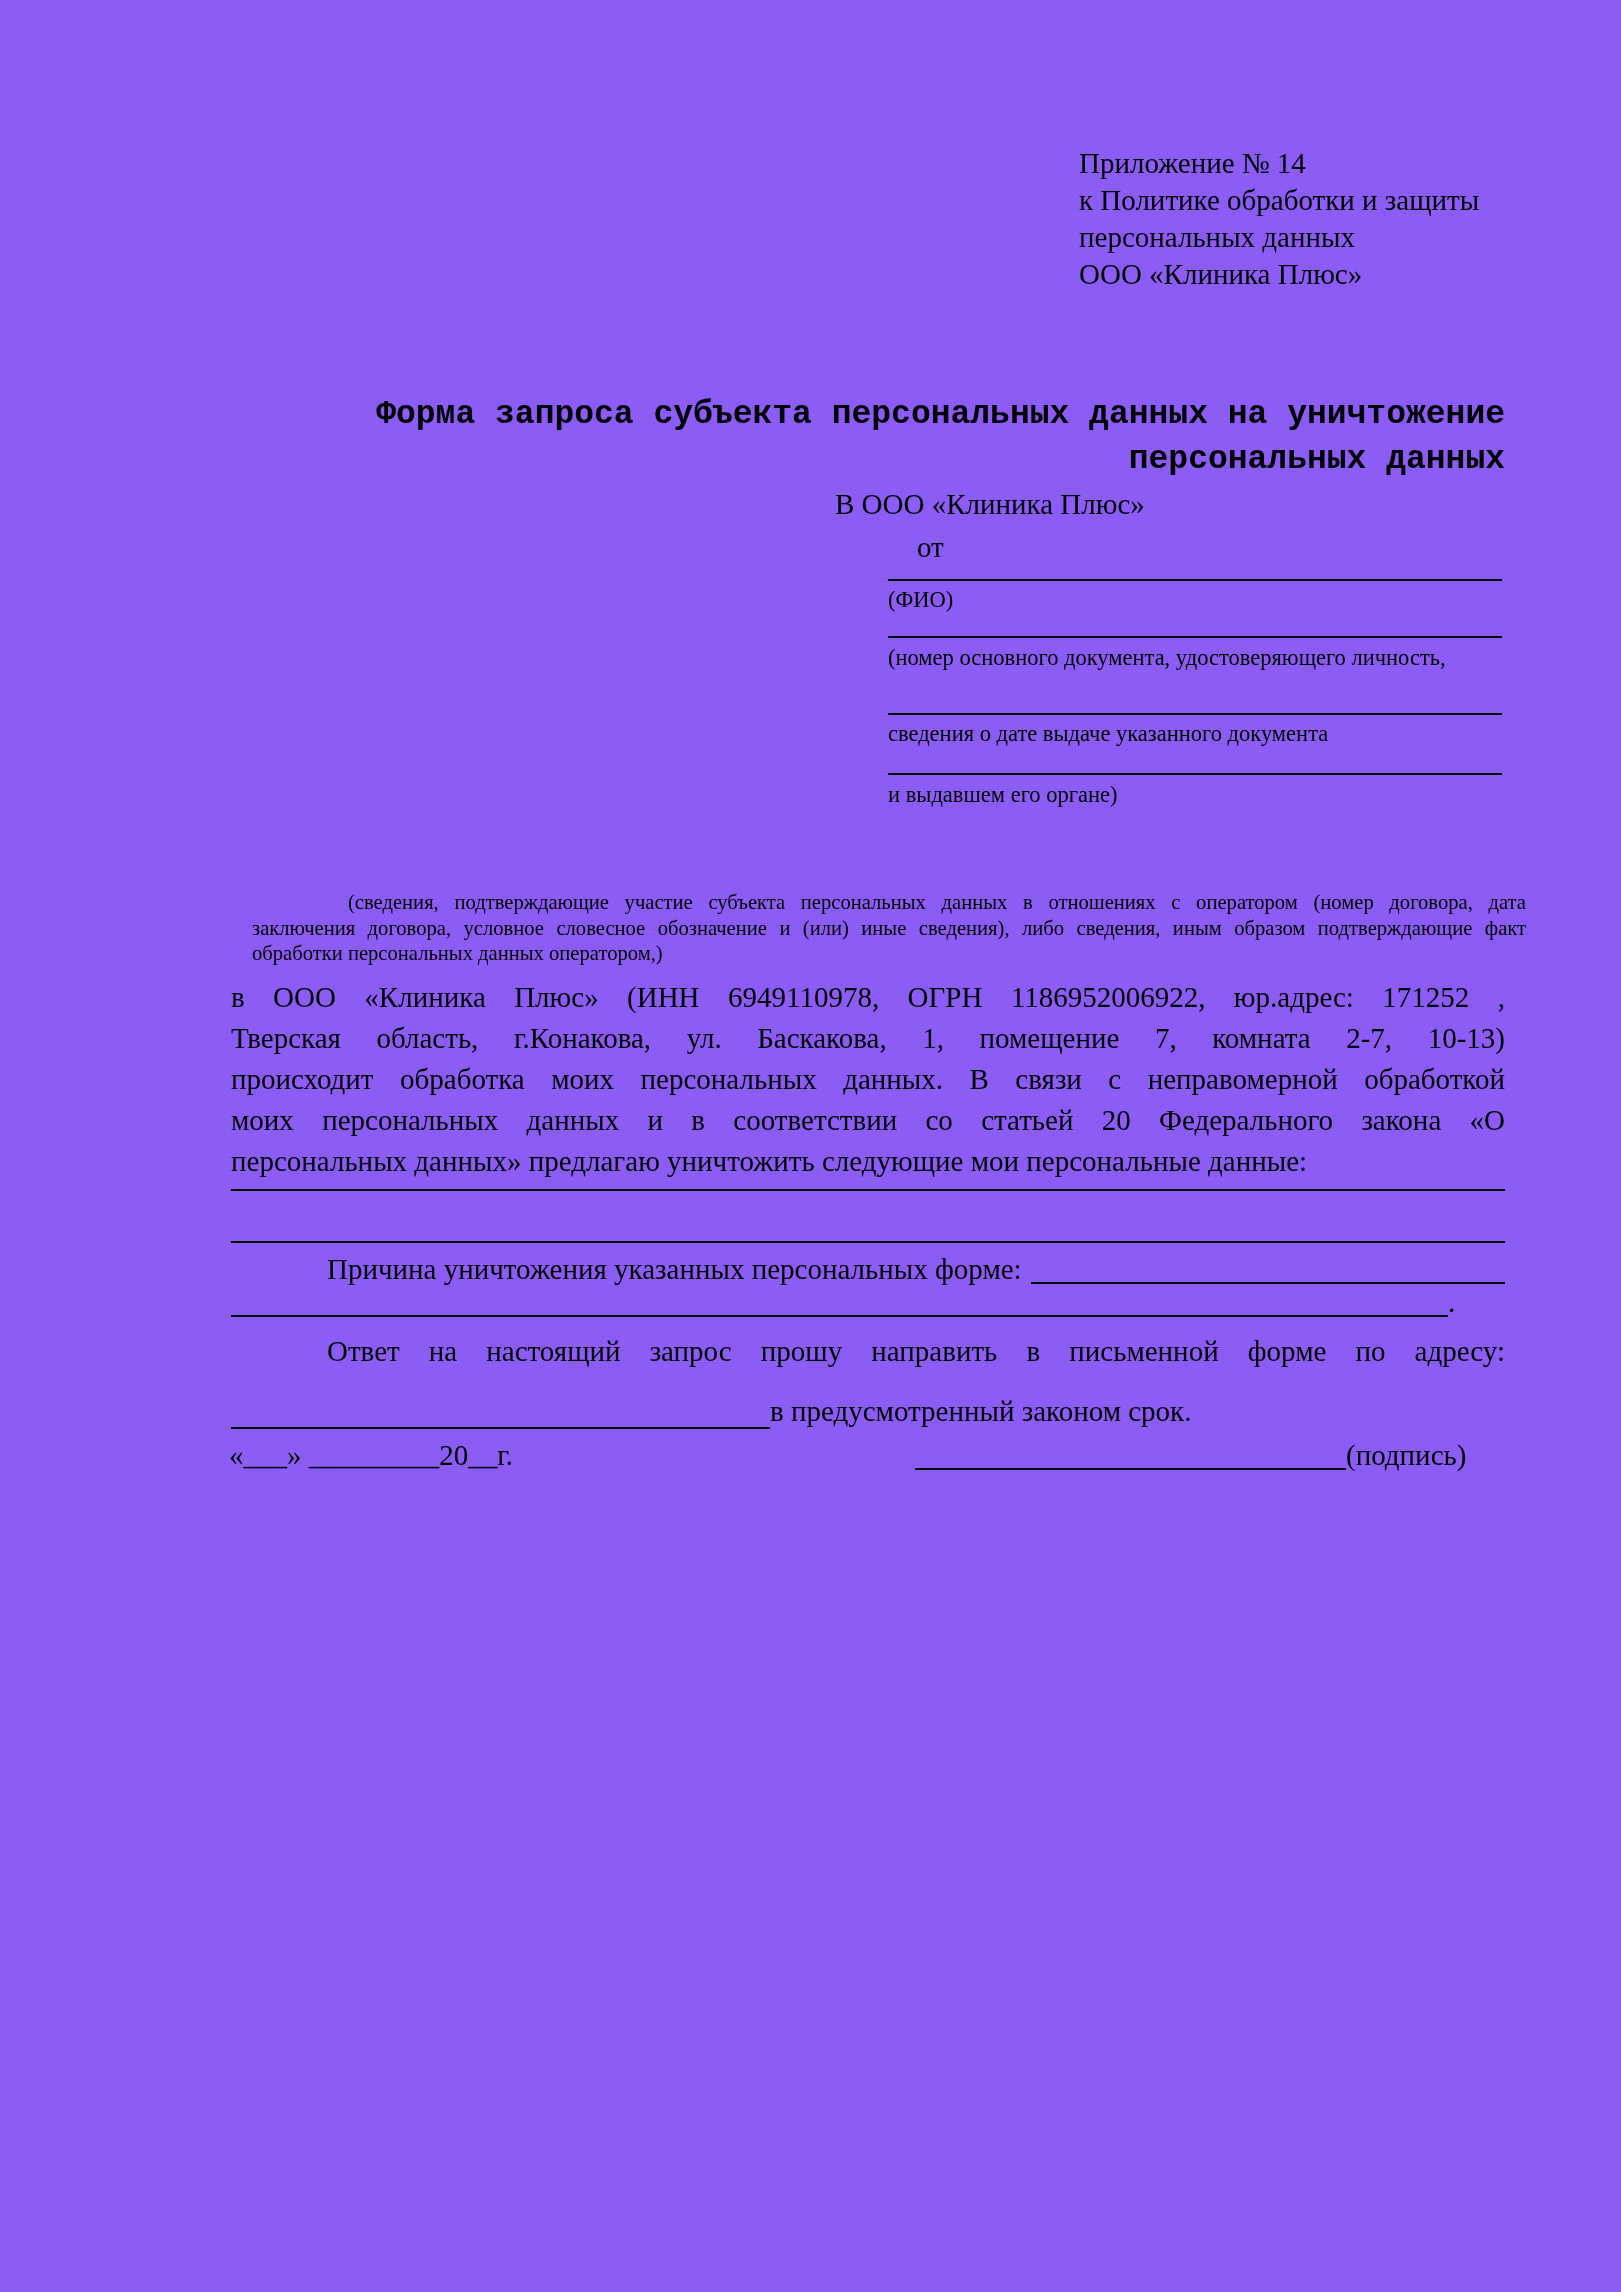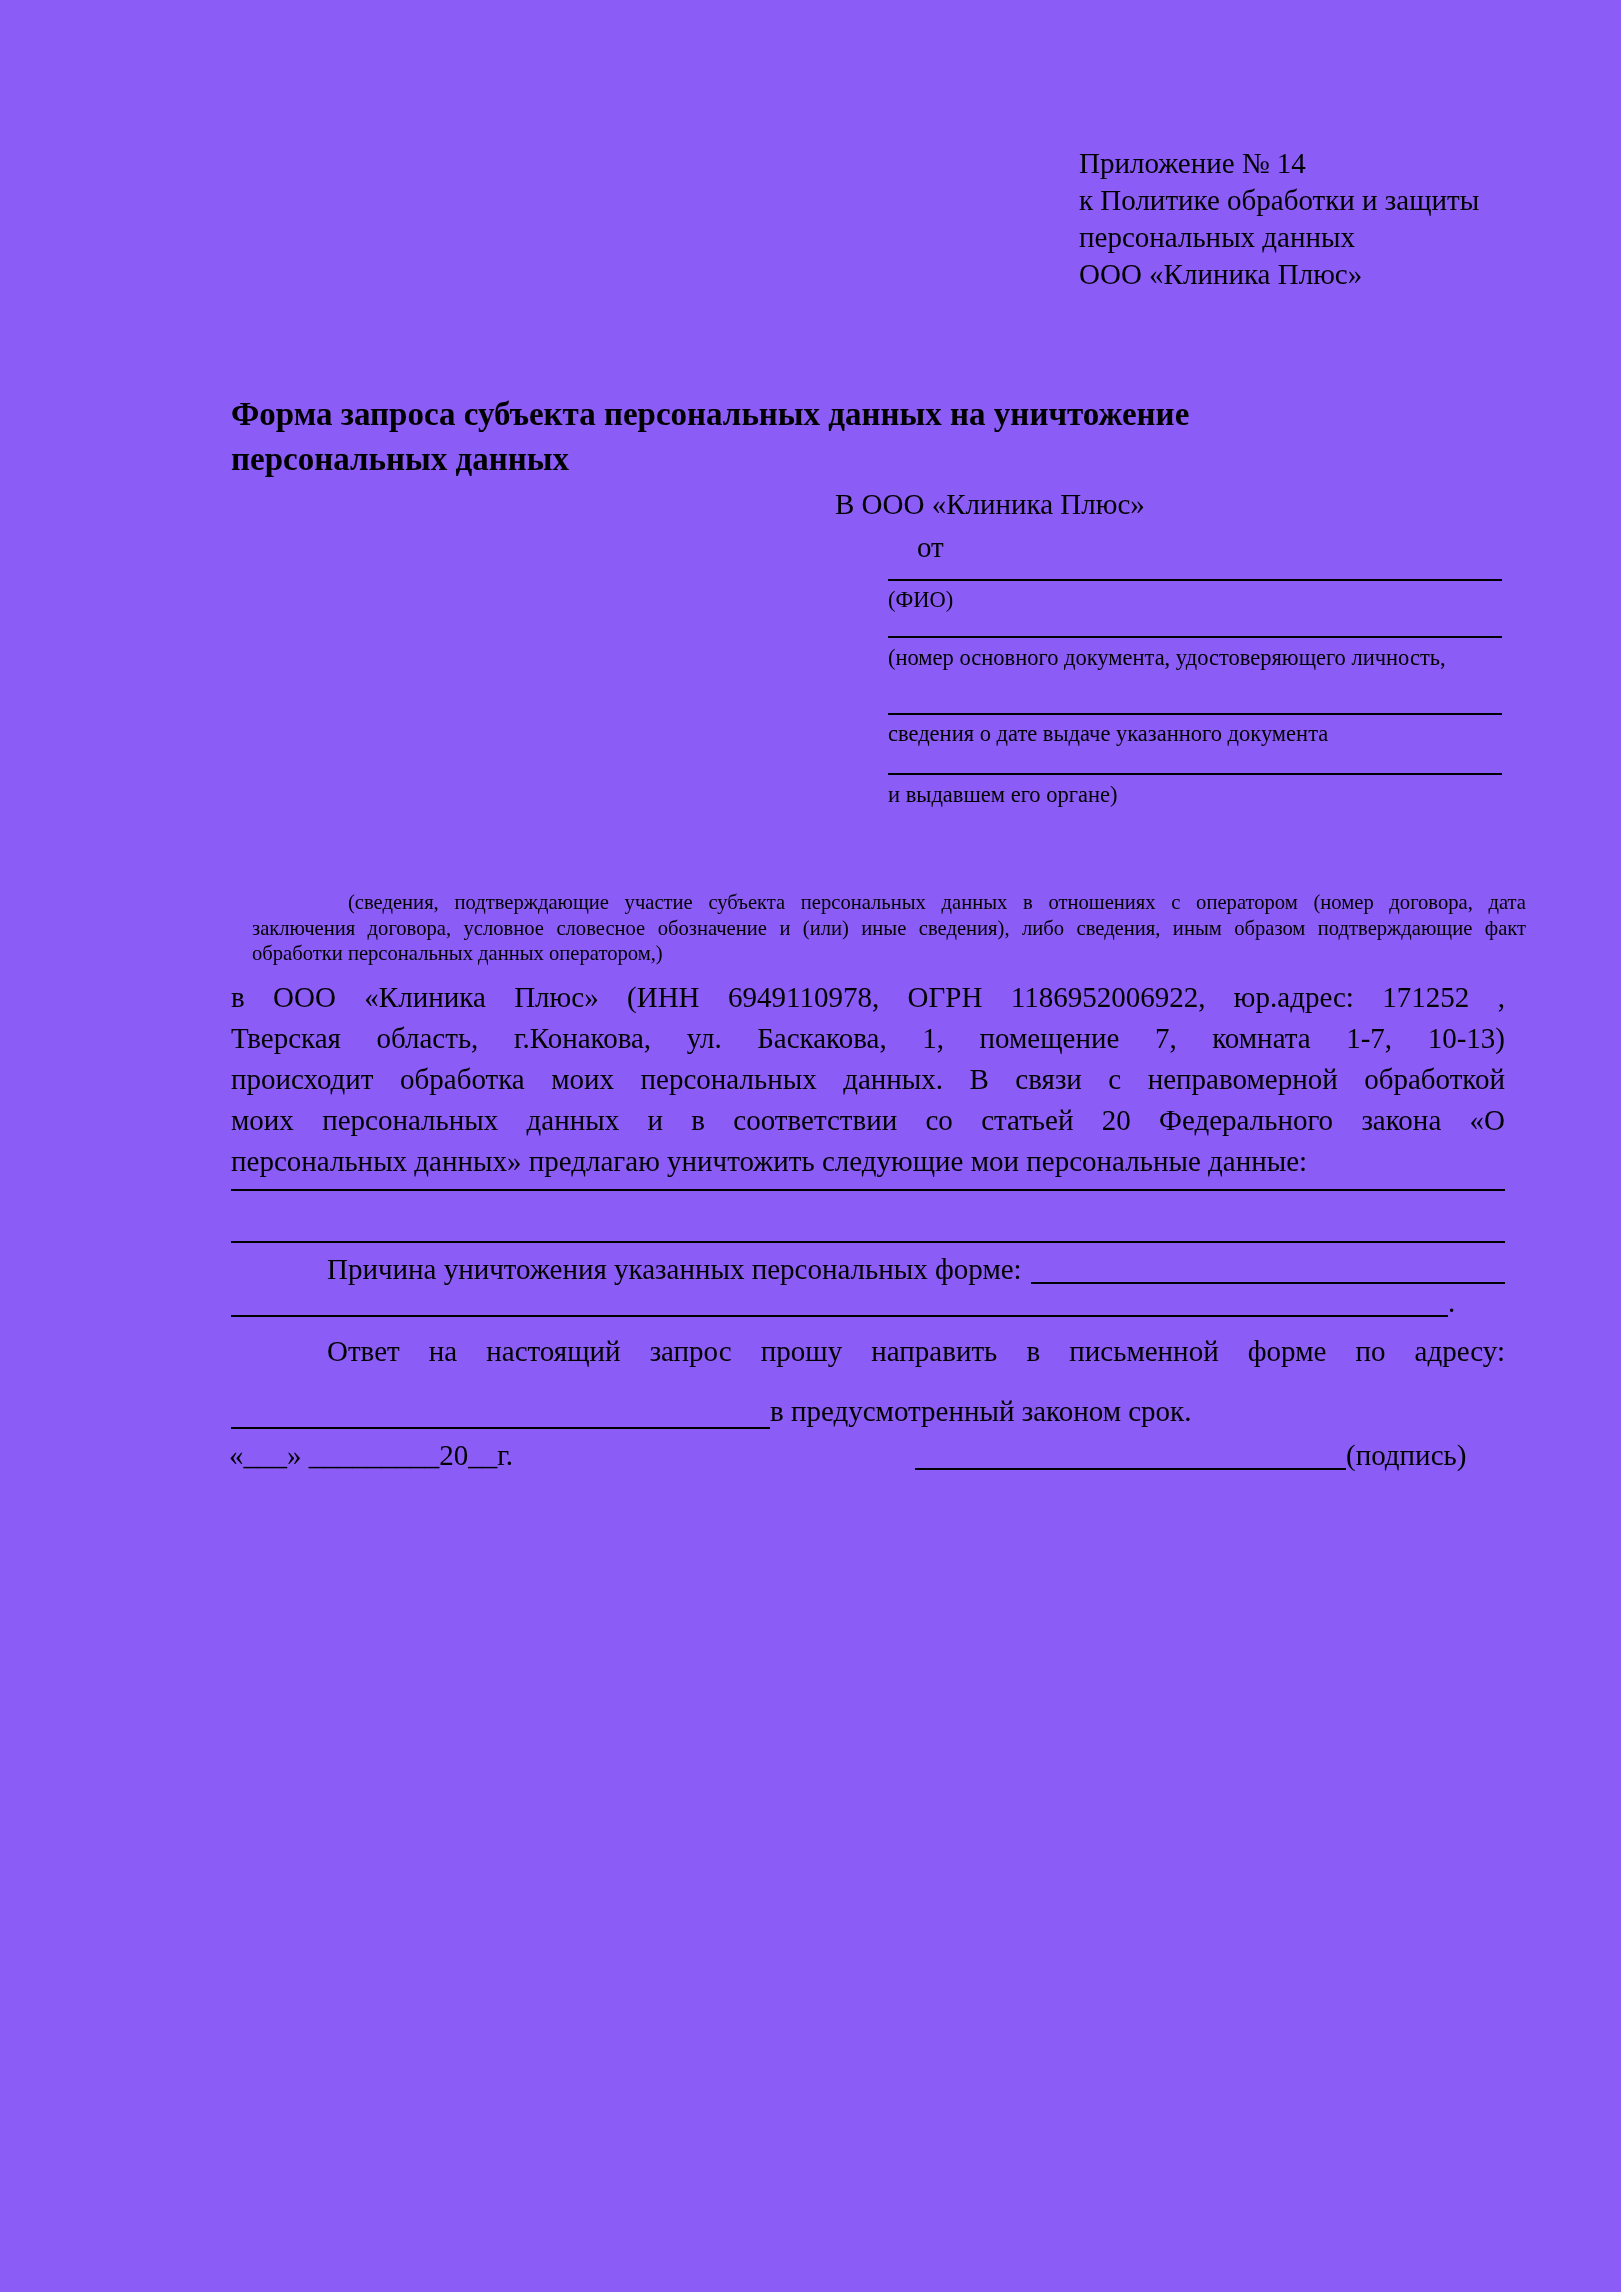--- a/index.html
+++ b/index.html
@@ -9,22 +9,22 @@
     margin:0 auto;
     background:#8b5cf6;
     color:#000000;
     font-family:"Liberation Serif","DejaVu Serif",serif;
     font-size:29px;
     overflow:hidden;
   }
   
   .header{position:absolute;left:1079px;top:145px;line-height:37px;text-align:left;}
   
-  .title{position:absolute;left:231px;top:392px;width:1274px;text-align:left;
-         font-weight:bold;font-size:33px;line-height:45px;}
+  .title{position:absolute;left:231px;top:392px;width:1274px;text-align:right;
+         font-weight:bold;font-size:33px;line-height:45px;font-family:Liberation Mono, monospace;}
   .addressee{position:absolute;left:835px;top:487px;line-height:35px;}
   .from-label{position:absolute;left:917px;top:530px;line-height:35px;}
 
   
   .rule{position:absolute;border-top:2px solid #000;height:0;}
   .fr{left:888px;width:614px;}
   .fr1{top:579px;} .fr2{top:636px;} .fr3{top:713px;} .fr4{top:773px;}
   .fcap{position:absolute;left:888px;width:614px;text-align:left;font-size:22.5px;line-height:27.4px;}
   .fcap1{top:586px;} .fcap2{top:644px;} .fcap3{top:720px;} .fcap4{top:781px;}
 
@@ -96,21 +96,21 @@
 
 
   <div class="fineprint">
     <div class="indent j">(сведения, подтверждающие участие субъекта персональных данных в отношениях с оператором (номер договора, дата</div>
     <div class="j">заключения договора, условное словесное обозначение и (или) иные сведения), либо сведения, иным образом подтверждающие факт</div>
     <div>обработки персональных данных оператором,)</div>
   </div>
 
   <div class="bodypar">
     <div class="j">в ООО «Клиника Плюс» (ИНН 6949110978, ОГРН 1186952006922, юр.адрес: 171252 ,</div>
-    <div class="j">Тверская область, г.Конакова, ул. Баскакова, 1, помещение 7, комната 1-7, 10-13)</div>
+    <div class="j">Тверская область, г.Конакова, ул. Баскакова, 1, помещение 7, комната 2-7, 10-13)</div>
     <div class="j">происходит обработка моих персональных данных. В связи с неправомерной обработкой</div>
     <div class="j">моих персональных данных и в соответствии со статьей 20 Федерального закона «О</div>
     <div>персональных данных» предлагаю уничтожить следующие мои персональные данные:</div>
   </div>
 
   <div class="rule blankA"></div>
   <div class="rule blankB"></div>
 
   <div class="reason">
     <span>Причина уничтожения указанных персональных форме:</span>

